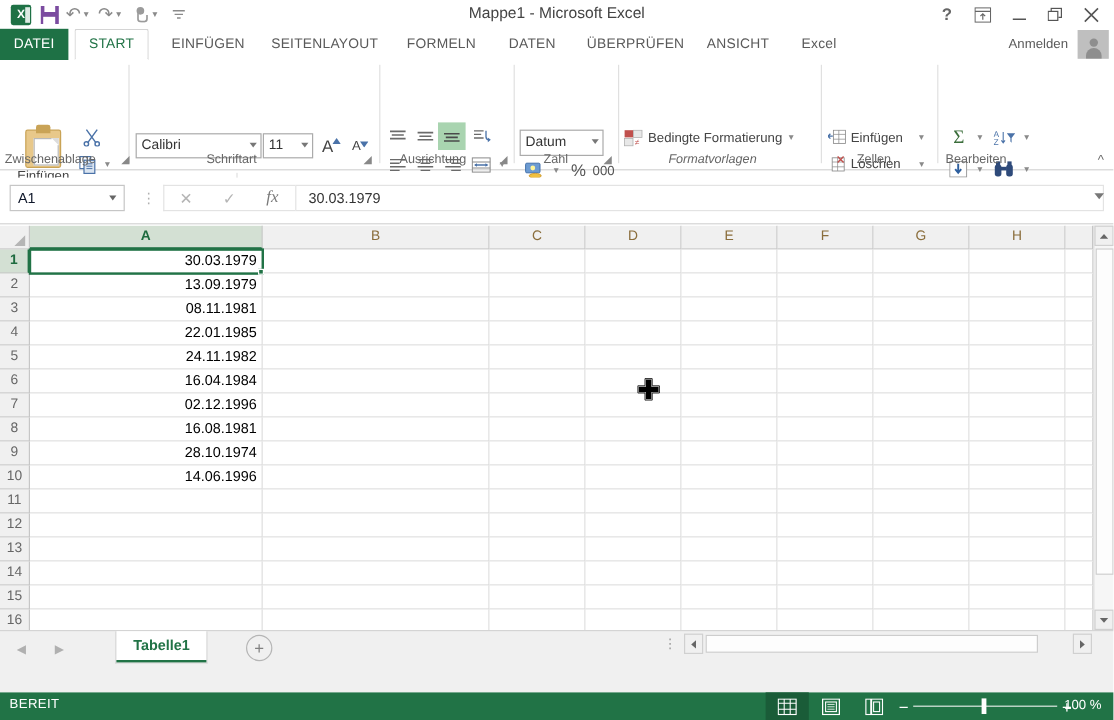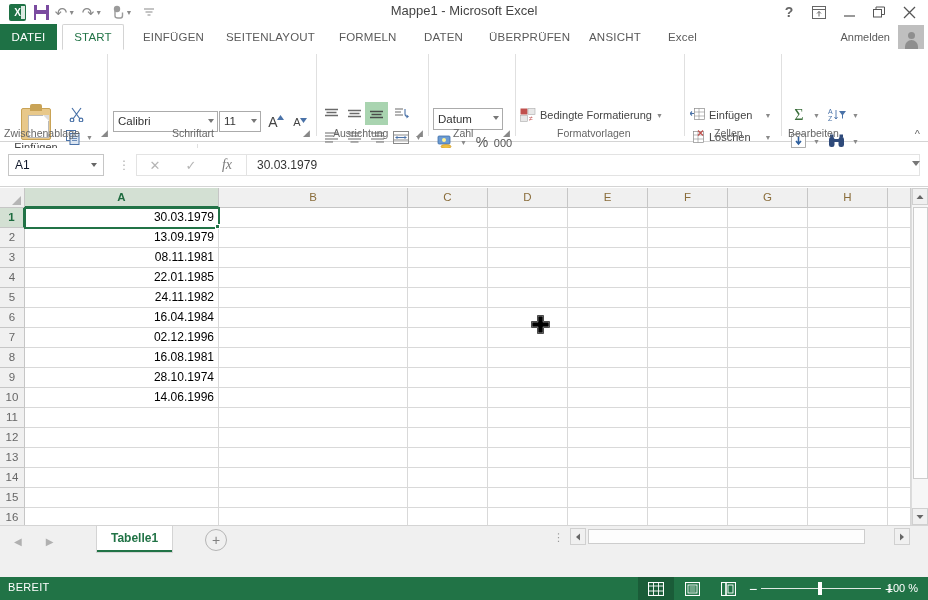--- a/index.html
+++ b/index.html
@@ -501,21 +501,21 @@
 
   <div class="grouplabels">
     <div class="glab" style="left:4px;">Zwischenablage</div>
     <div class="dlg" style="left:101px;">◢</div>
     <div class="glab" style="left:172px;">Schriftart</div>
     <div class="dlg" style="left:303px;">◢</div>
     <div class="glab" style="left:333px;">Ausrichtung</div>
     <div class="dlg" style="left:416px;">◢</div>
     <div class="glab" style="left:453px;">Zahl</div>
     <div class="dlg" style="left:503px;">◢</div>
-    <div class="glab" style="left:557px;">Formatvorlagen</div>
+    <div class="glab" style="left:557px;font-style:italic;">Formatvorlagen</div>
     <div class="glab" style="left:714px;">Zellen</div>
     <div class="glab" style="left:788px;">Bearbeiten</div>
   </div>
   <div class="collapse">^</div>
 
   <div class="fbar"></div>
   <div class="namebox">
     <span>A1</span>
     <span class="ddarrow"></span>
   </div>

